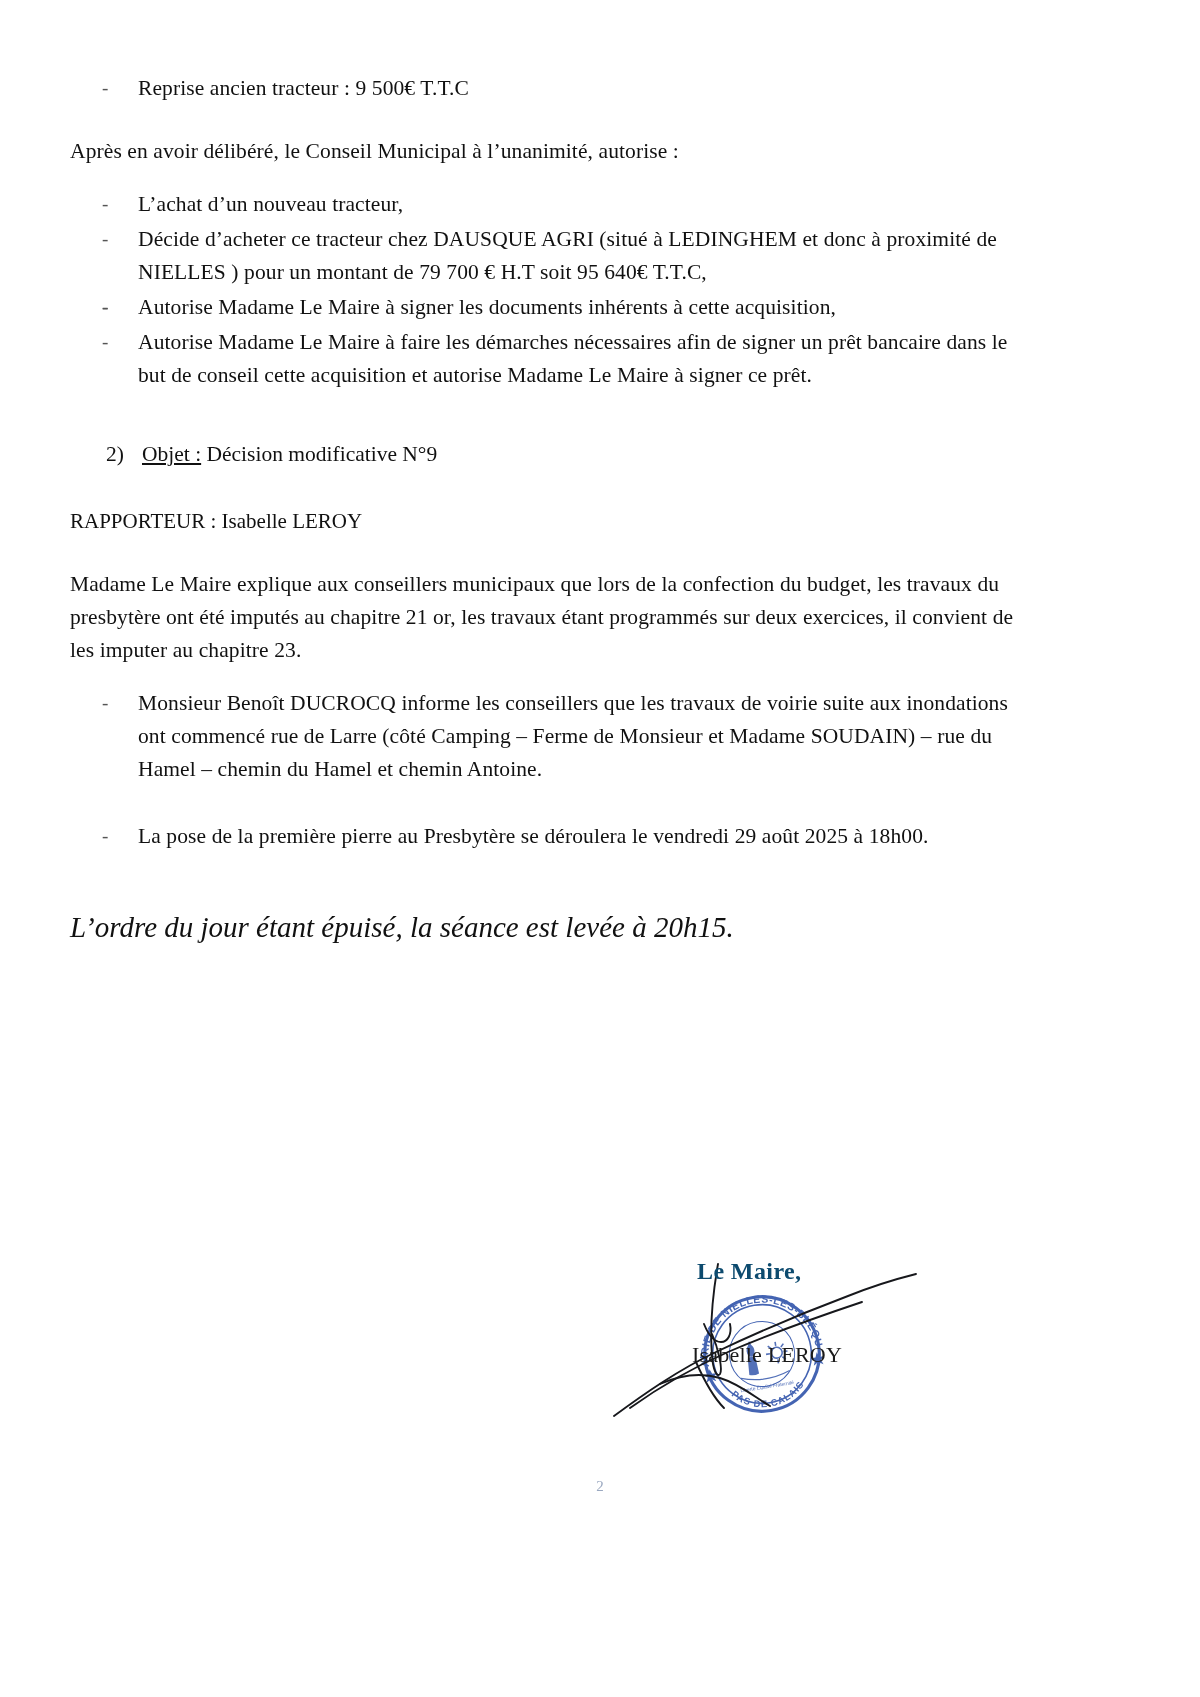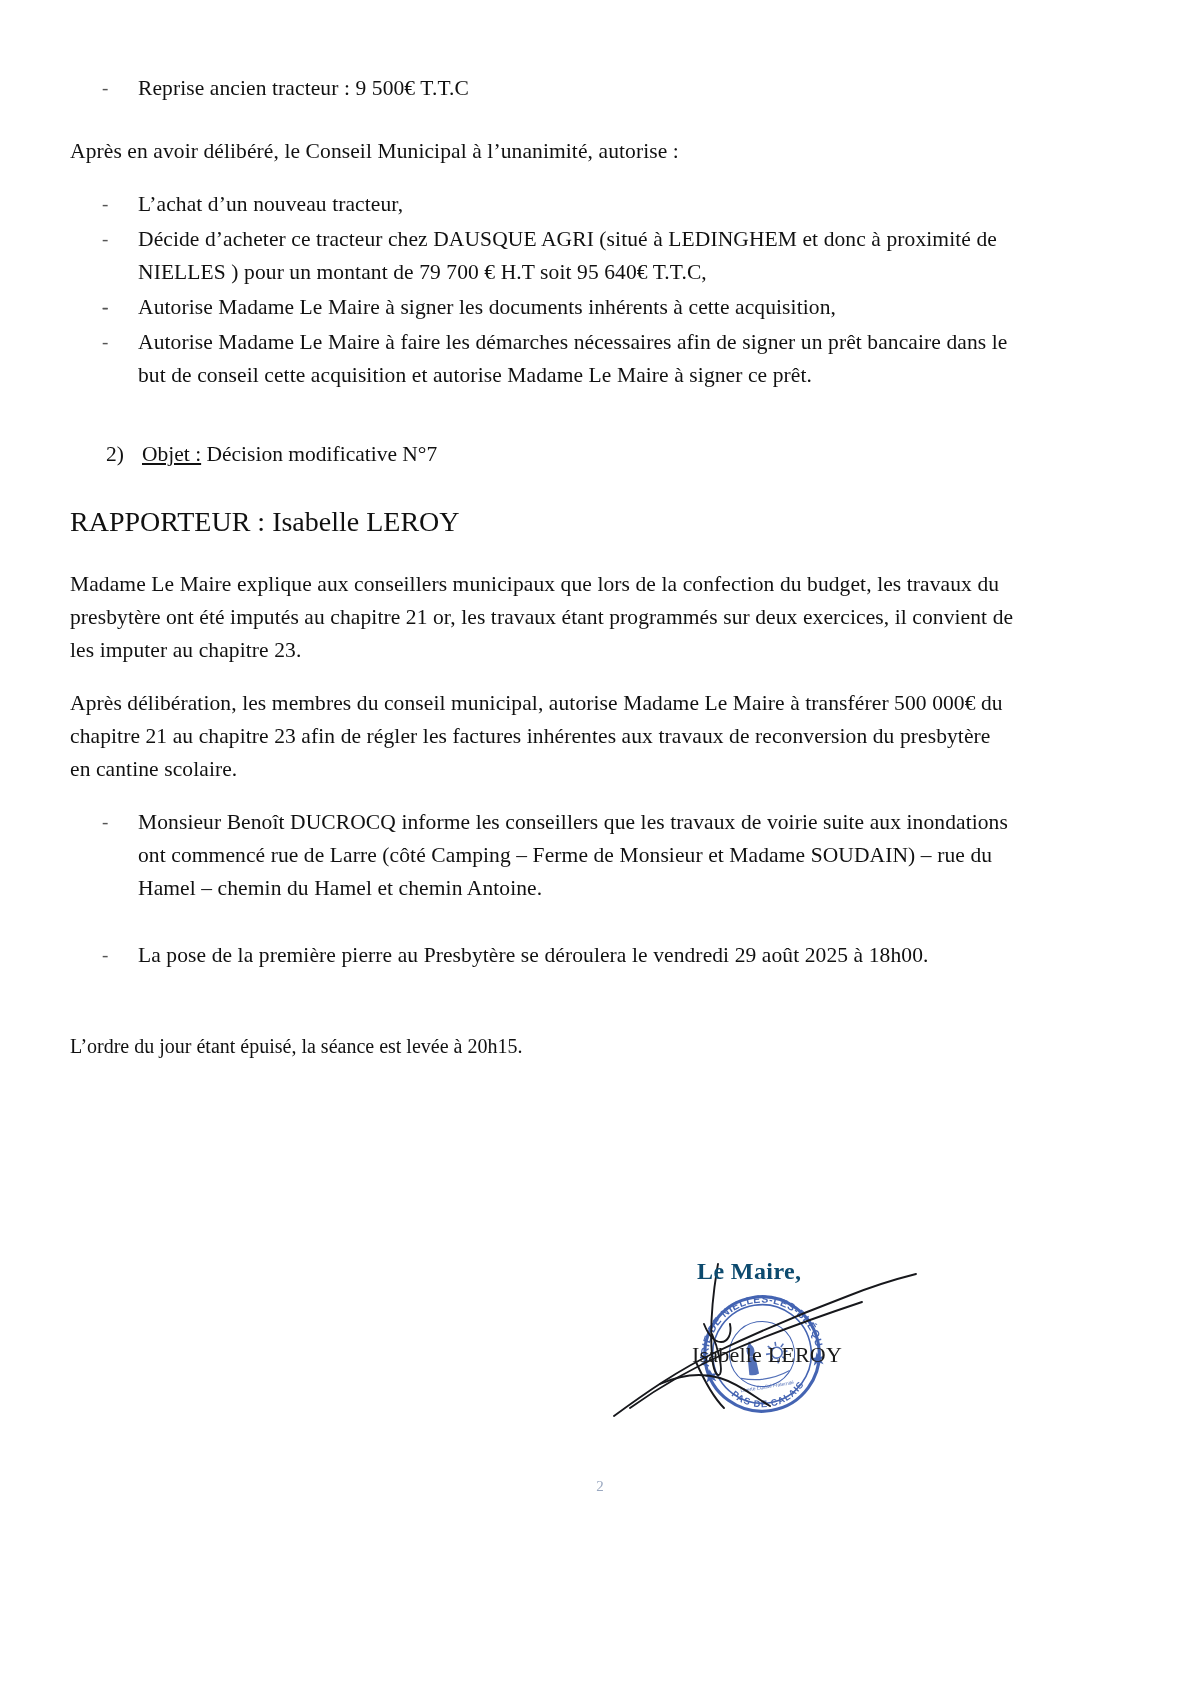--- a/index.html
+++ b/index.html
@@ -77,37 +77,38 @@
   }
   .numbered .num {
     position: absolute;
     left: 36px;
     top: 0;
   }
   .numbered .after-num { padding-left: 36px; display: inline-block; }
   .u { text-decoration: underline; }
 
   .rapporteur {
-    font-size: 28px;
+    font-size: 21px;
     line-height: 33px;
     margin: 0 0 30px 0;
   }
 
   
   .divers-heading {
     font-size: 21.5px;
     line-height: 33px;
     margin: 72px 0 42px 68px;
   }
   .divers-heading span { text-decoration: underline; }
 
   .closing {
-    font-size: 20px;
+    font-size: 29px;
     line-height: 33px;
     margin: 58px 0 0 0;
+    font-style: italic;
   }
 
   
   .signature-block {
     position: absolute;
     left: 600px;
     top: 1238px;
     width: 400px;
     height: 200px;
   }
@@ -193,30 +194,29 @@
       </li>
       <li>
         <span class="dash">-</span>
         <span>Autorise Madame Le Maire à faire les démarches nécessaires afin de signer un prêt bancaire dans le but de conseil cette acquisition et autorise Madame Le Maire à signer ce prêt.</span>
       </li>
     </ul>
 
     <div class="numbered">
       <span class="num">2)</span>
       <span class="after-num">
-        <span class="u">Objet :</span><span> </span><span>Décision modificative N°7</span>
+        <span class="u">Objet :</span><span> </span><span>Décision modificative N°9</span>
       </span>
     </div>
 
     <div class="rapporteur">
       <span>RAPPORTEUR :</span><span> </span><span>Isabelle LEROY</span>
     </div>
 
     <p class="para">Madame Le Maire explique aux conseillers municipaux que lors de la confection du budget, les travaux du presbytère ont été imputés au chapitre 21 or, les travaux étant programmés sur deux exercices, il convient de les imputer au chapitre 23.</p>
-    <p class="para">Après délibération, les membres du conseil municipal, autorise Madame Le Maire à transférer 500 000€ du chapitre 21 au chapitre 23 afin de régler les factures inhérentes aux travaux de reconversion du presbytère en cantine scolaire.</p>
 
 
     <ul class="bullets spaced">
       <li>
         <span class="dash">-</span>
         <span>Monsieur Benoît DUCROCQ informe les conseillers que les travaux de voirie suite aux inondations ont commencé rue de Larre (côté Camping – Ferme de Monsieur et Madame SOUDAIN) – rue du Hamel – chemin du Hamel et chemin Antoine.</span>
       </li>
       <li>
         <span class="dash">-</span>
         <span>La pose de la première pierre au Presbytère se déroulera le vendredi 29 août 2025 à 18h00.</span>

